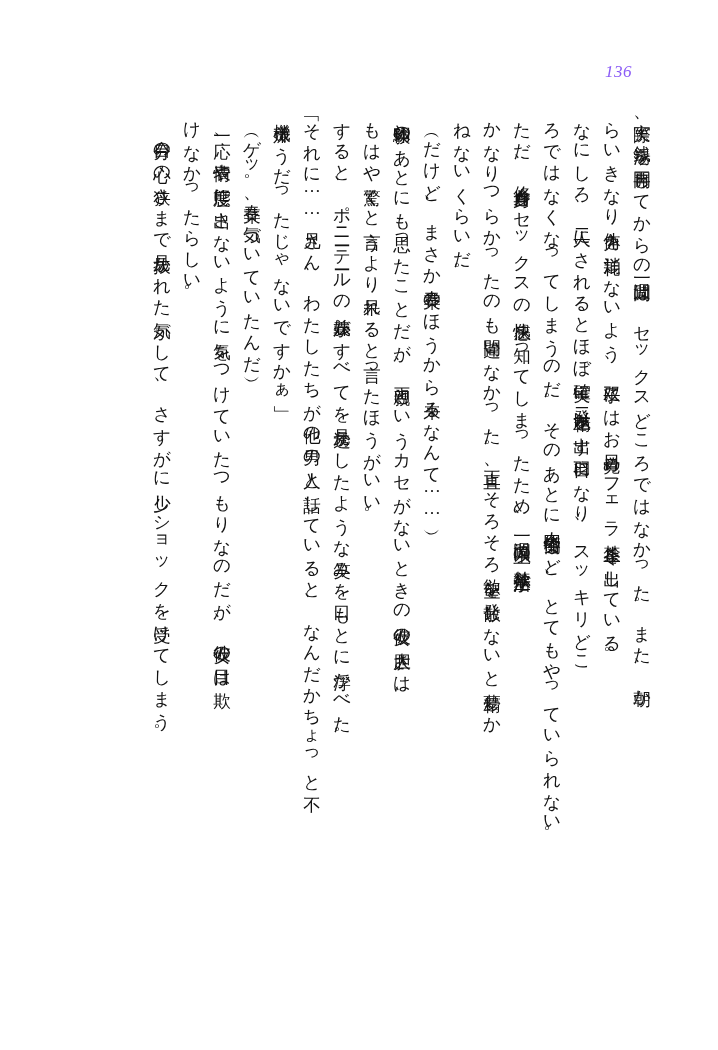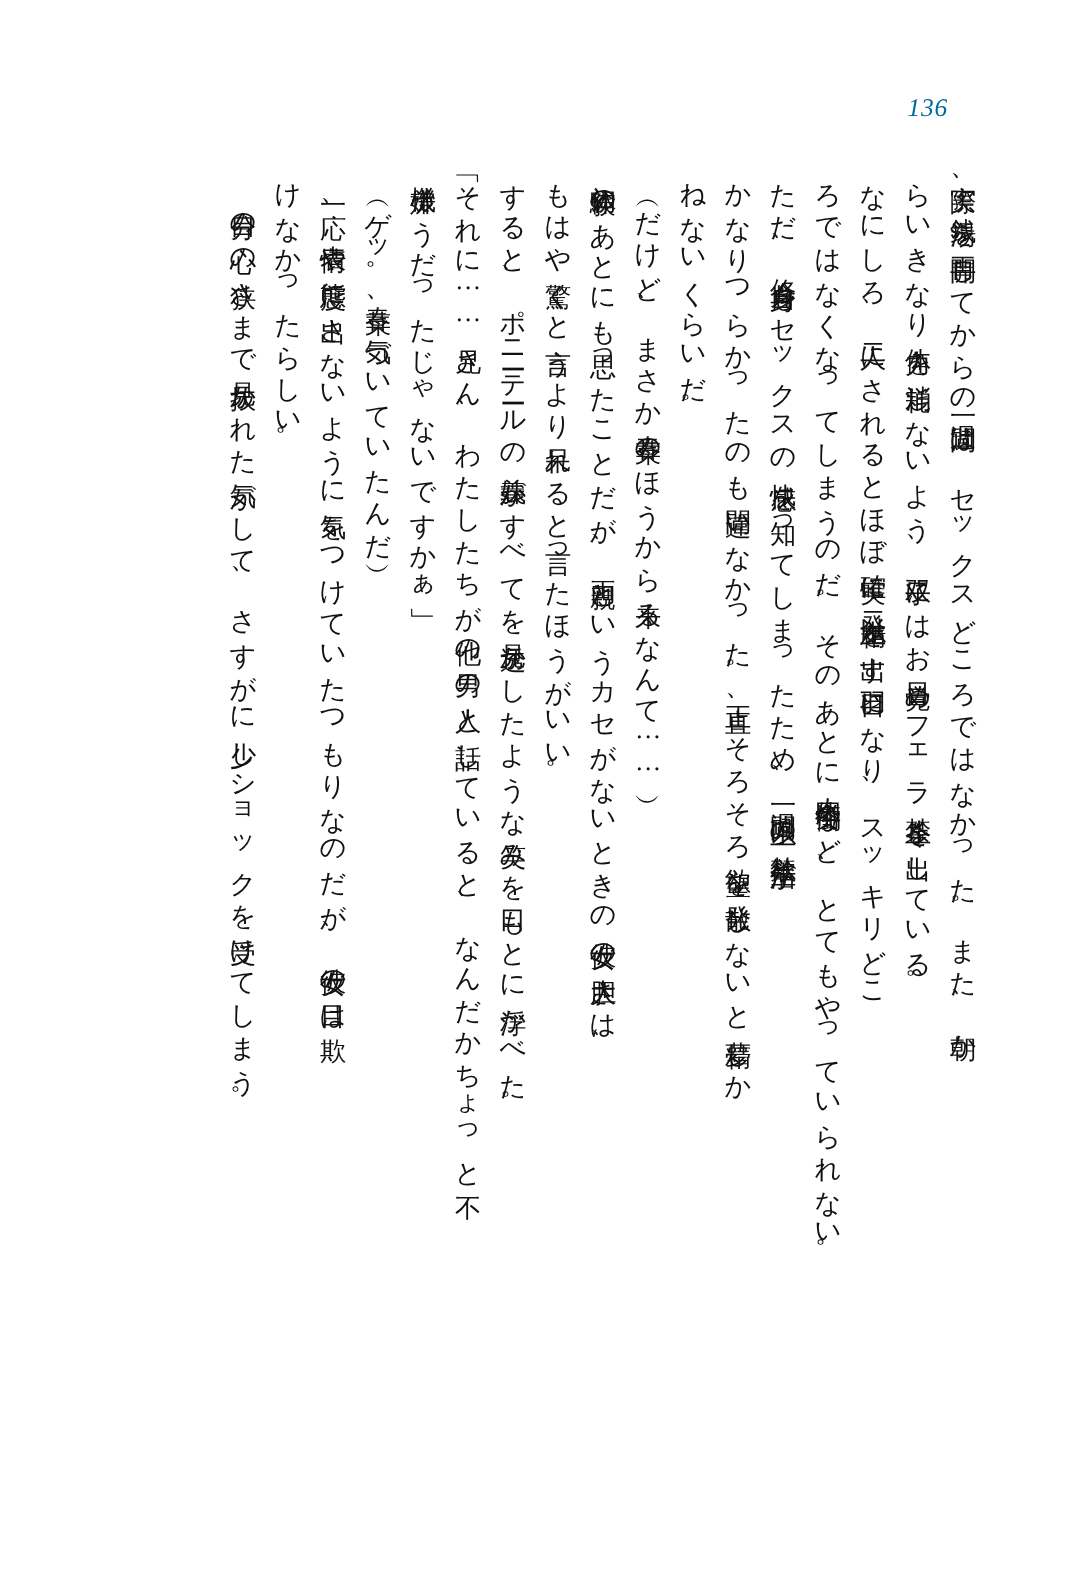--- a/index.html
+++ b/index.html
@@ -23,21 +23,21 @@
   }
   
   #page-number {
     position: absolute;
     top: 62px;
     right: 86px;
     font-size: 17px;
     font-style: italic;
     font-family: "Liberation Serif", "DejaVu Serif", serif;
     letter-spacing: 0.5px;
-    color: #0369a1;
+    color: #8b5cf6;
   }
   
   #body-text {
     position: absolute;
     top: 110px;
     right: 68px;
     left: 96px;
     bottom: 66px;
     display: flex;
     flex-direction: row-reverse;

